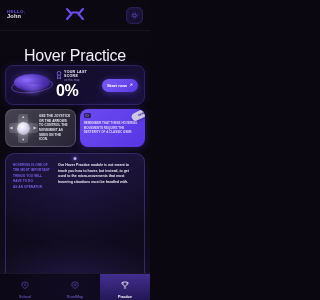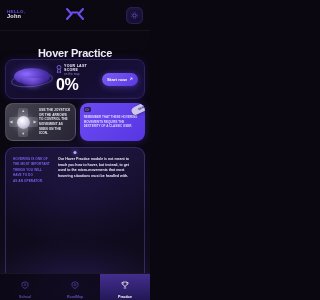--- a/index.html
+++ b/index.html
@@ -45,21 +45,21 @@
     display:flex; align-items:center; justify-content:center;
     box-shadow:0 0 5px rgba(90,60,220,.25) inset;
   }
 
   
   .titlewrap {
     flex:0 0 26px;
     display:flex; align-items:center; justify-content:center;
     border-top:1px solid rgba(255,255,255,.05);
   }
-  .title { font-size:11px; font-weight:bold; letter-spacing:-0.2px; color:#f2eefc;margin-top:16px; }
+  .title { font-size:16px; font-weight:normal; letter-spacing:-0.2px; color:#f2eefc;margin-top:16px; }
 
   
   .content { flex:1; padding:0 5px; display:flex; flex-direction:column; gap:4px; }
   .scorecard {
     position:relative;
     height:40px;
     border-radius:8px;
     background:linear-gradient(135deg,#181036 0%,#140d2c 45%,#1a1140 100%);
     border:1px solid #2e2160;
     display:flex; align-items:center;

